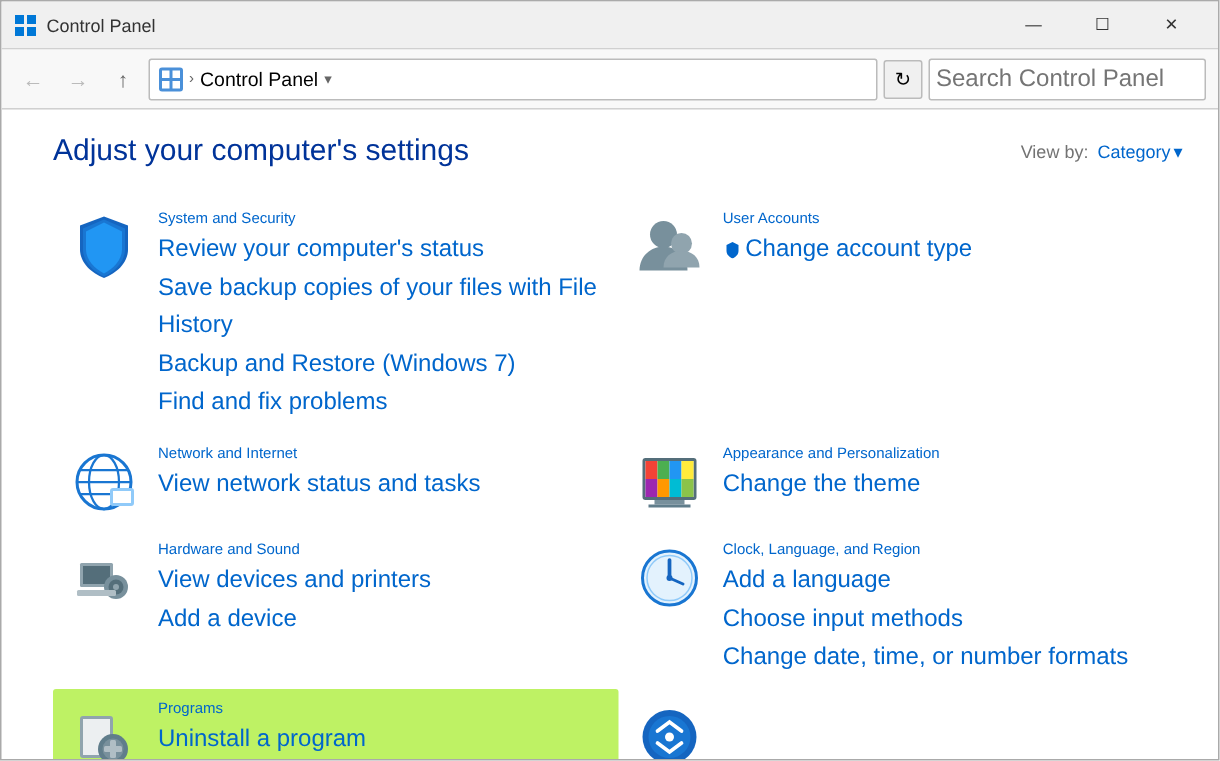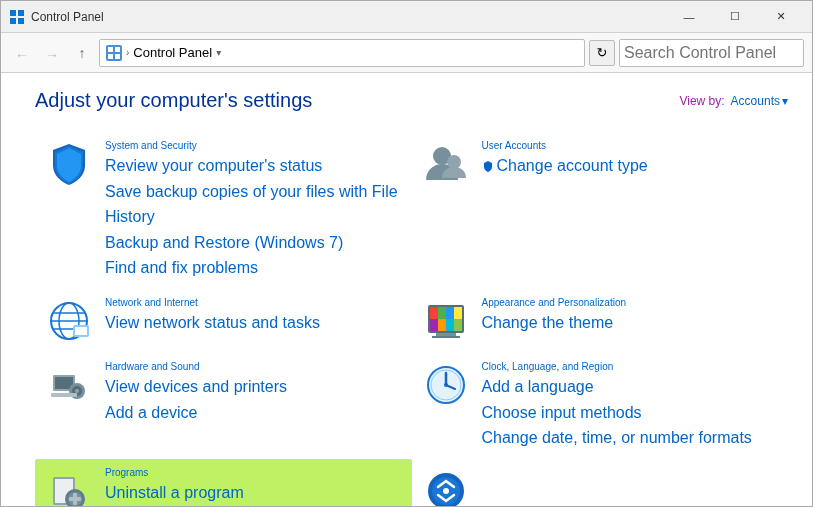--- a/index.html
+++ b/index.html
@@ -159,21 +159,21 @@
       font-weight: 300;
       color: #003399;
     }
     .view-by {
       display: flex;
       align-items: center;
       gap: 6px;
       font-size: 12px;
       color: #444;
     }
-    .view-by-label { color: #a21caf; }
+    .view-by-label { color: #737373; }
     .view-by-value {
       color: #0066cc;
       cursor: pointer;
       display: flex;
       align-items: center;
       gap: 2px;
     }
 
     
     .categories-grid {
@@ -268,21 +268,21 @@
     <span class="search-icon-btn">🔍</span>
   </div>
 </div>
 
 <div class="main-content">
   <div class="page-header">
     <h1 class="page-title">Adjust your computer's settings</h1>
     <div class="view-by">
       <span class="view-by-label">View by:</span>
       <span class="view-by-value">
-        <span>Accounts</span>
+        <span>Category</span>
         <span>▾</span>
       </span>
     </div>
   </div>
 
   <div class="categories-grid">
 
     <div class="category-item">
       <div class="category-icon">
         <svg width="48" height="48" viewBox="0 0 48 48">

